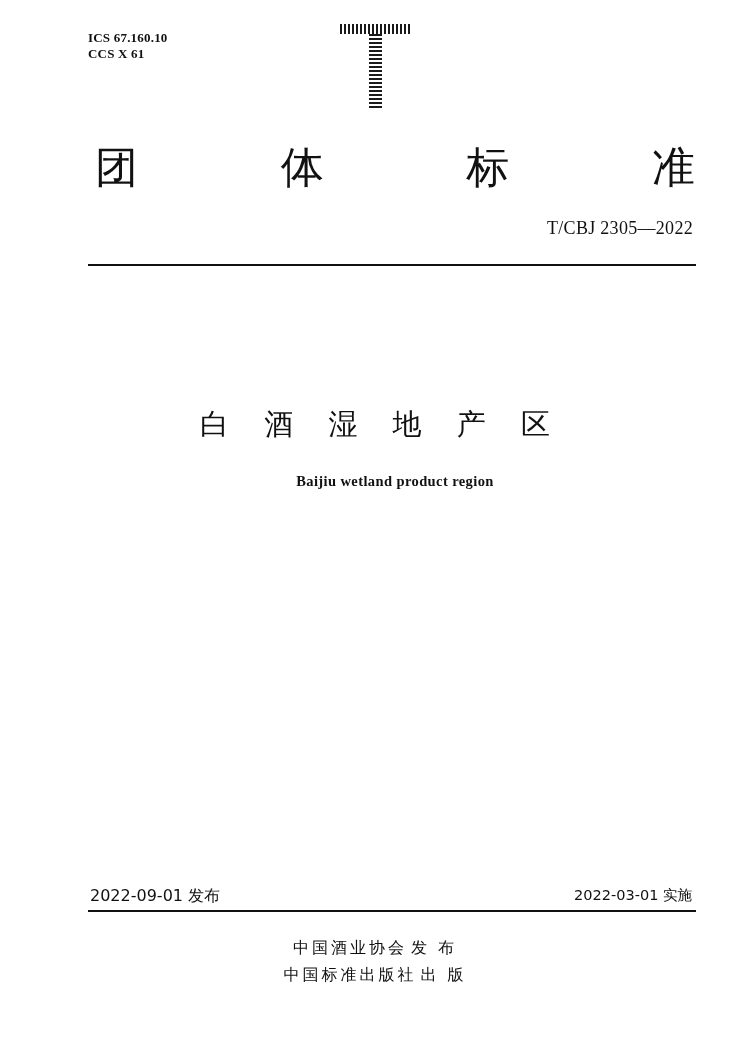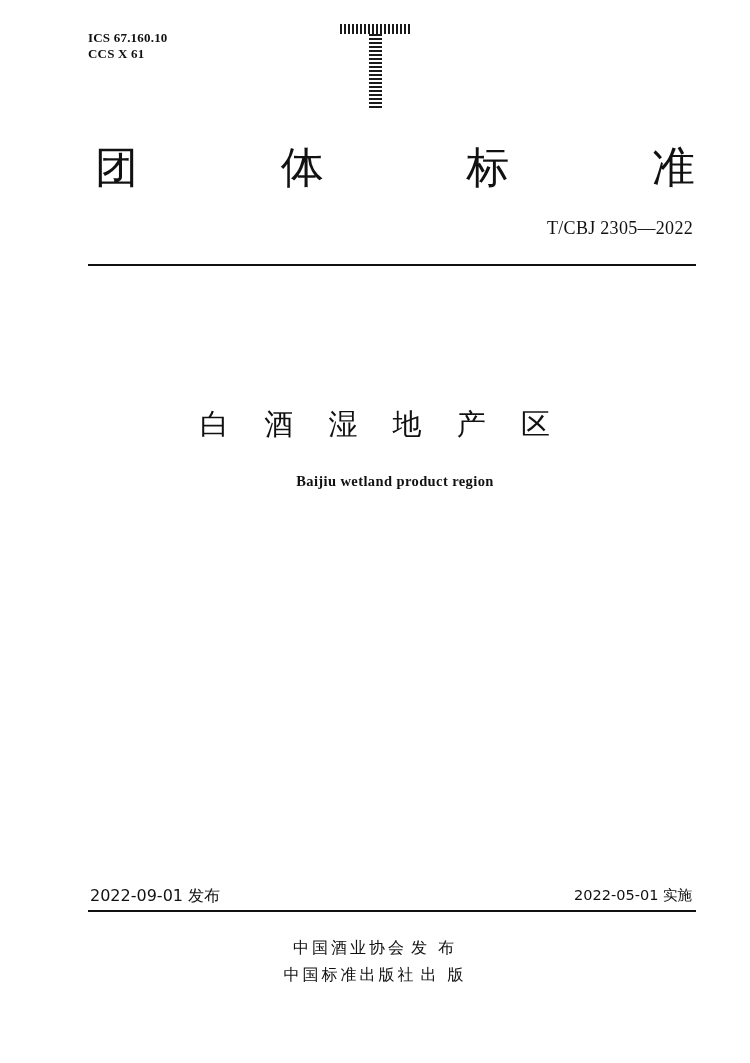--- a/index.html
+++ b/index.html
@@ -231,21 +231,21 @@
 
   <div class="std-number">T/CBJ 2305—2022</div>
 
   <div class="rule-top"></div>
   <div class="rule-bottom"></div>
 
   <div class="subject-cn">白 酒 湿 地 产 区</div>
   <div class="subject-en">Baijiu wetland product region</div>
 
   <div class="date-issue">2022-09-01 发布</div>
-  <div class="date-impl">2022-05-01 实施</div>
+  <div class="date-impl">2022-03-01 实施</div>
 
   <div class="publisher">
     <div class="line">
       <span class="org">中国酒业协会</span><span class="act">发 布</span>
     </div>
     <div class="line">
       <span class="org">中国标准出版社</span><span class="act">出 版</span>
     </div>
   </div>
 

